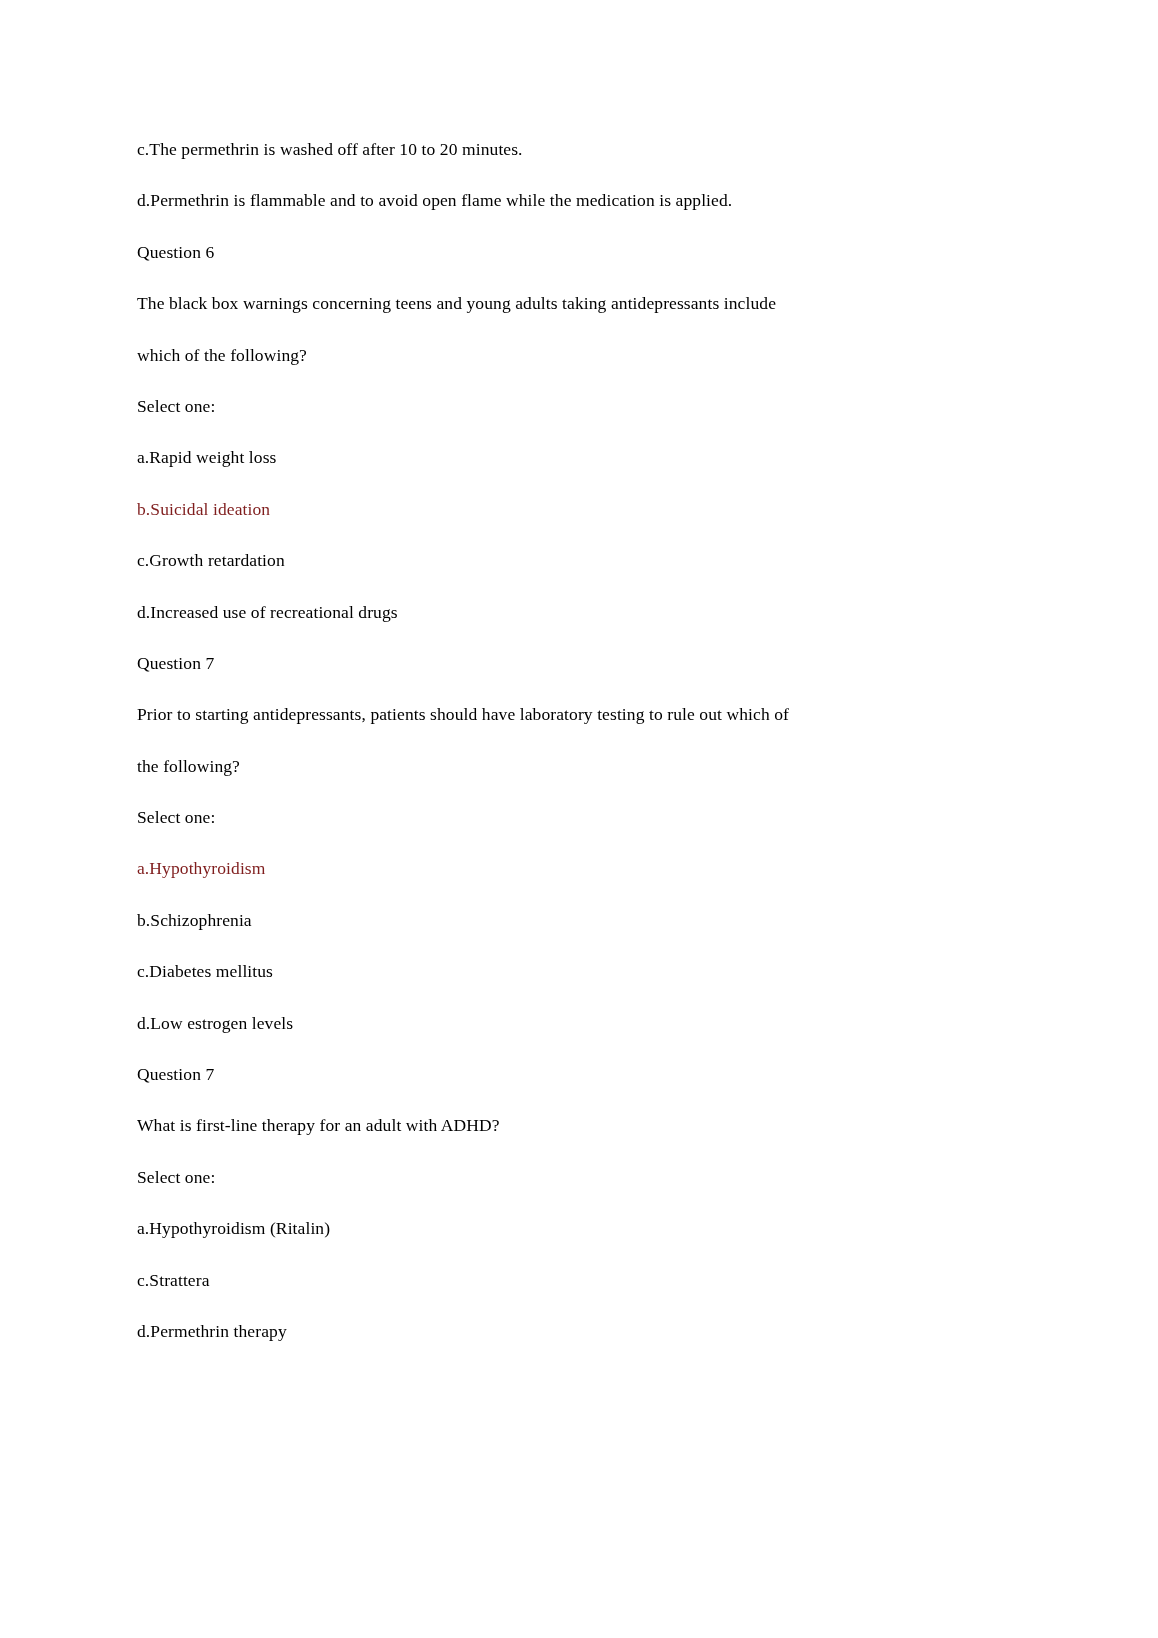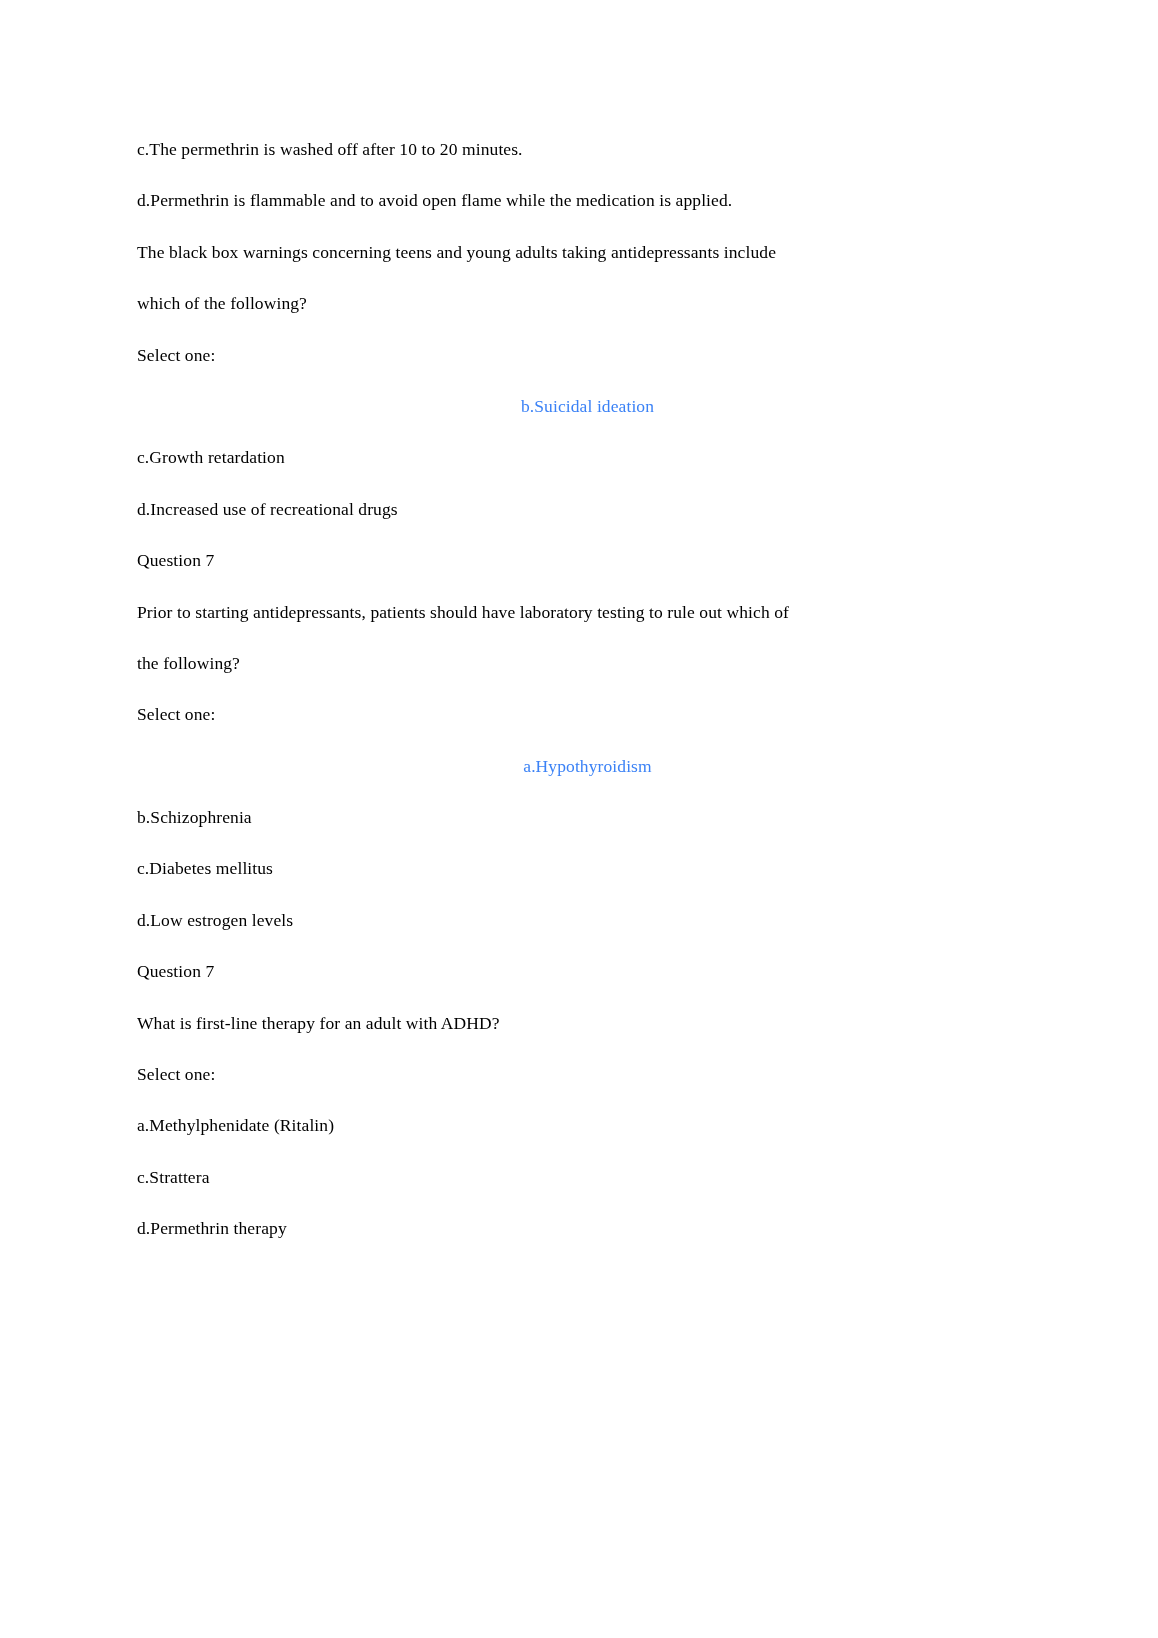--- a/index.html
+++ b/index.html
@@ -23,45 +23,46 @@
   }
   .doc-line {
     font-size: 17.5px;
     line-height: 51.4px;
     height: 51.4px;
     white-space: nowrap;
     color: #000000;
     letter-spacing: 0.1px;
   }
   .doc-line.highlight {
-    color: #3b82f6;
-    text-align: center;
+    color: #7f1d1d;
   }
 </style>
 </head>
 <body>
 
 <div class="page">
   <div id="doc-lines">
       <div class="doc-line">c.The permethrin is washed off after 10 to 20 minutes.</div>
       <div class="doc-line">d.Permethrin is flammable and to avoid open flame while the medication is applied.</div>
+      <div class="doc-line">Question 6</div>
       <div class="doc-line">The black box warnings concerning teens and young adults taking antidepressants include</div>
       <div class="doc-line">which of the following?</div>
       <div class="doc-line">Select one:</div>
+      <div class="doc-line">a.Rapid weight loss</div>
       <div class="doc-line highlight">b.Suicidal ideation</div>
       <div class="doc-line">c.Growth retardation</div>
       <div class="doc-line">d.Increased use of recreational drugs</div>
       <div class="doc-line">Question 7</div>
       <div class="doc-line">Prior to starting antidepressants, patients should have laboratory testing to rule out which of</div>
       <div class="doc-line">the following?</div>
       <div class="doc-line">Select one:</div>
       <div class="doc-line highlight">a.Hypothyroidism</div>
       <div class="doc-line">b.Schizophrenia</div>
       <div class="doc-line">c.Diabetes mellitus</div>
       <div class="doc-line">d.Low estrogen levels</div>
       <div class="doc-line">Question 7</div>
       <div class="doc-line">What is first-line therapy for an adult with ADHD?</div>
       <div class="doc-line">Select one:</div>
-      <div class="doc-line">a.Methylphenidate (Ritalin)</div>
+      <div class="doc-line">a.Hypothyroidism (Ritalin)</div>
       <div class="doc-line">c.Strattera</div>
       <div class="doc-line">d.Permethrin therapy</div>
     </div>
 </div>
 
 </body></html>

